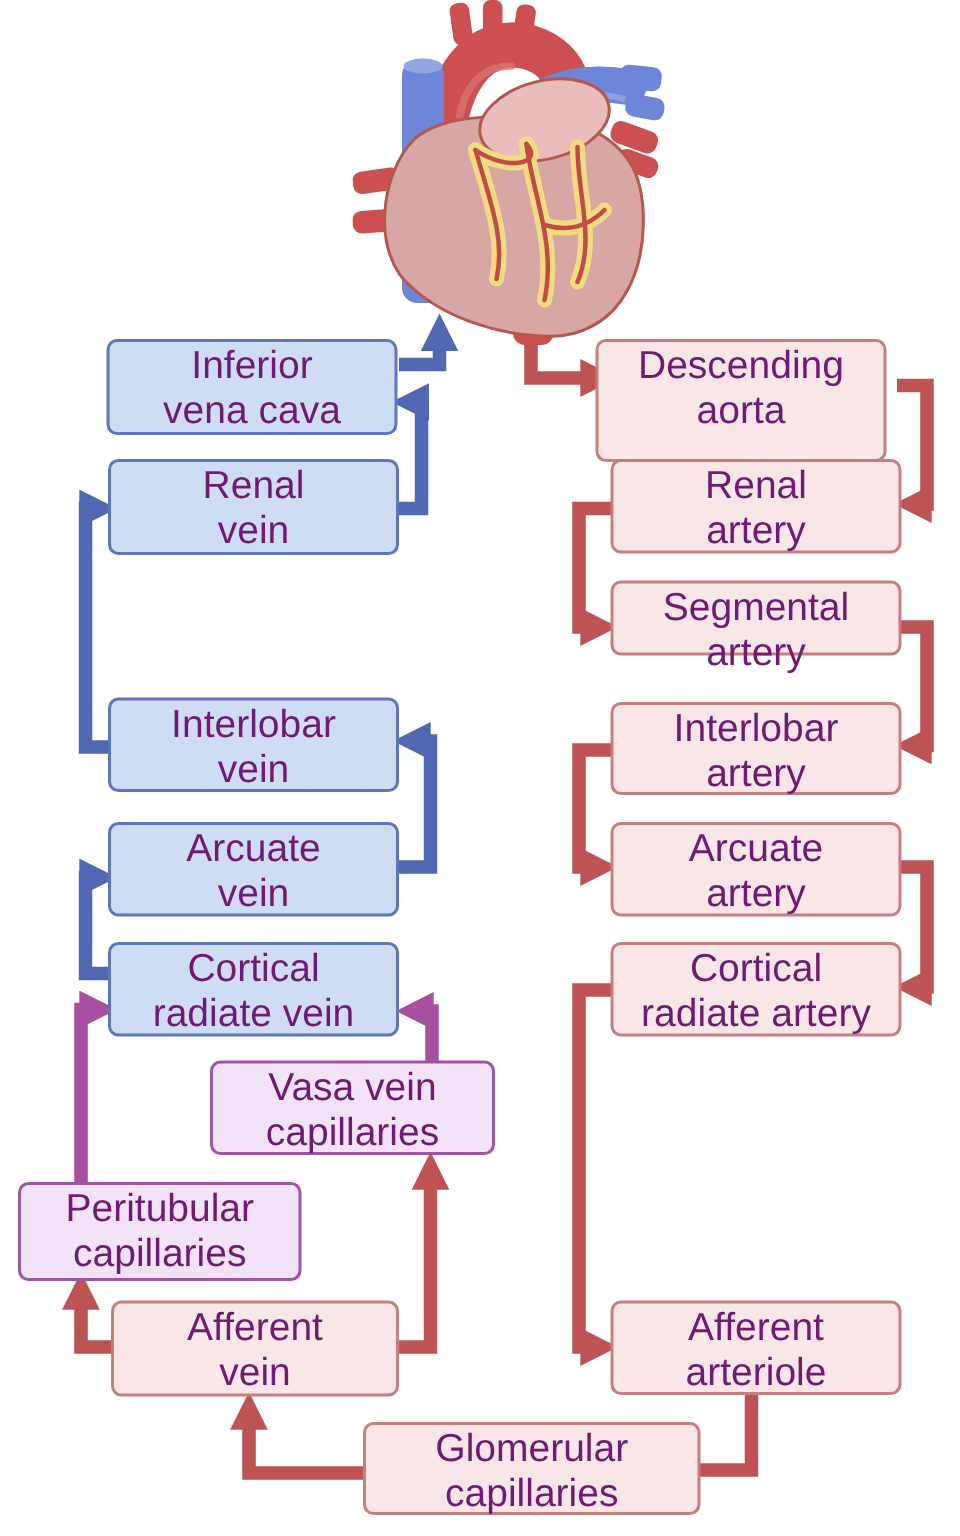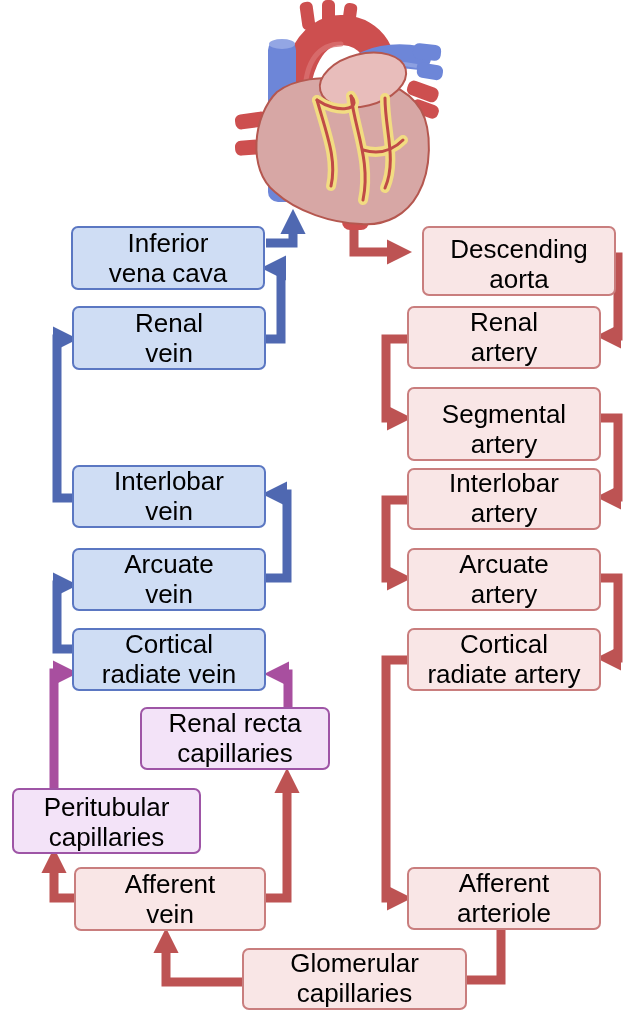--- a/index.html
+++ b/index.html
@@ -4,22 +4,22 @@
 <style>
   html,body{margin:0;padding:0;}
   body{
     width:640px;height:1024px;position:relative;background:#ffffff;
     font-family:"Liberation Sans", sans-serif;overflow:hidden;
   }
   #stage{position:absolute;left:0;top:0;width:640px;height:1024px;}
   svg.layer{position:absolute;left:0;top:0;}
   .node{
     position:absolute;border:2px solid;border-radius:7px;
-    display:flex;align-items:flex-end;justify-content:center;
-    text-align:center;font-size:26px;line-height:30px;color:#000000;
+    display:flex;align-items:flex-start;justify-content:center;
+    text-align:center;font-size:26px;line-height:30px;color:#701a75;
     white-space:pre-line;box-sizing:border-box;
   }
   .vein{background:#cfddf4;border-color:#5b77c2;}
   .artery{background:#f9e6e6;border-color:#c97e7e;}
   .capillary{background:#f3e3f8;border-color:#9e55a6;}
   .arrow{fill:none;stroke-width:9;stroke-linejoin:miter;}
   .arrow.blue{stroke:#4f68b1;}
   .arrow.red{stroke:#bd5353;}
   .arrow.purple{stroke:#a84f9f;}
 </style>
@@ -131,29 +131,29 @@
   </div>
   <div class="node vein" style="left:72px;top:548px;width:194px;height:63px">
     <span>Arcuate
 vein</span>
   </div>
   <div class="node vein" style="left:72px;top:628px;width:194px;height:63px">
     <span>Cortical
 radiate vein</span>
   </div>
 
-  <div class="node artery" style="left:422px;top:226px;width:194px;height:70px">
+  <div class="node artery" style="left:397px;top:226px;width:194px;height:82px">
     <span>Descending
 aorta</span>
   </div>
   <div class="node artery" style="left:407px;top:306px;width:194px;height:63px">
     <span>Renal
 artery</span>
   </div>
-  <div class="node artery" style="left:407px;top:387px;width:194px;height:74px">
+  <div class="node artery" style="left:407px;top:387px;width:194px;height:50px">
     <span>Segmental
 artery</span>
   </div>
   <div class="node artery" style="left:407px;top:468px;width:194px;height:62px">
     <span>Interlobar
 artery</span>
   </div>
   <div class="node artery" style="left:407px;top:548px;width:194px;height:63px">
     <span>Arcuate
 artery</span>
@@ -161,21 +161,21 @@
   <div class="node artery" style="left:407px;top:628px;width:194px;height:63px">
     <span>Cortical
 radiate artery</span>
   </div>
   <div class="node artery" style="left:407px;top:867px;width:194px;height:63px">
     <span>Afferent
 arteriole</span>
   </div>
 
   <div class="node capillary" style="left:140px;top:707px;width:190px;height:63px">
-    <span>Renal recta
+    <span>Vasa vein
 capillaries</span>
   </div>
   <div class="node capillary" style="left:12px;top:788px;width:189px;height:66px">
     <span>Peritubular
 capillaries</span>
   </div>
   <div class="node artery" style="left:74px;top:867px;width:192px;height:64px">
     <span>Afferent
 vein</span>
   </div>

